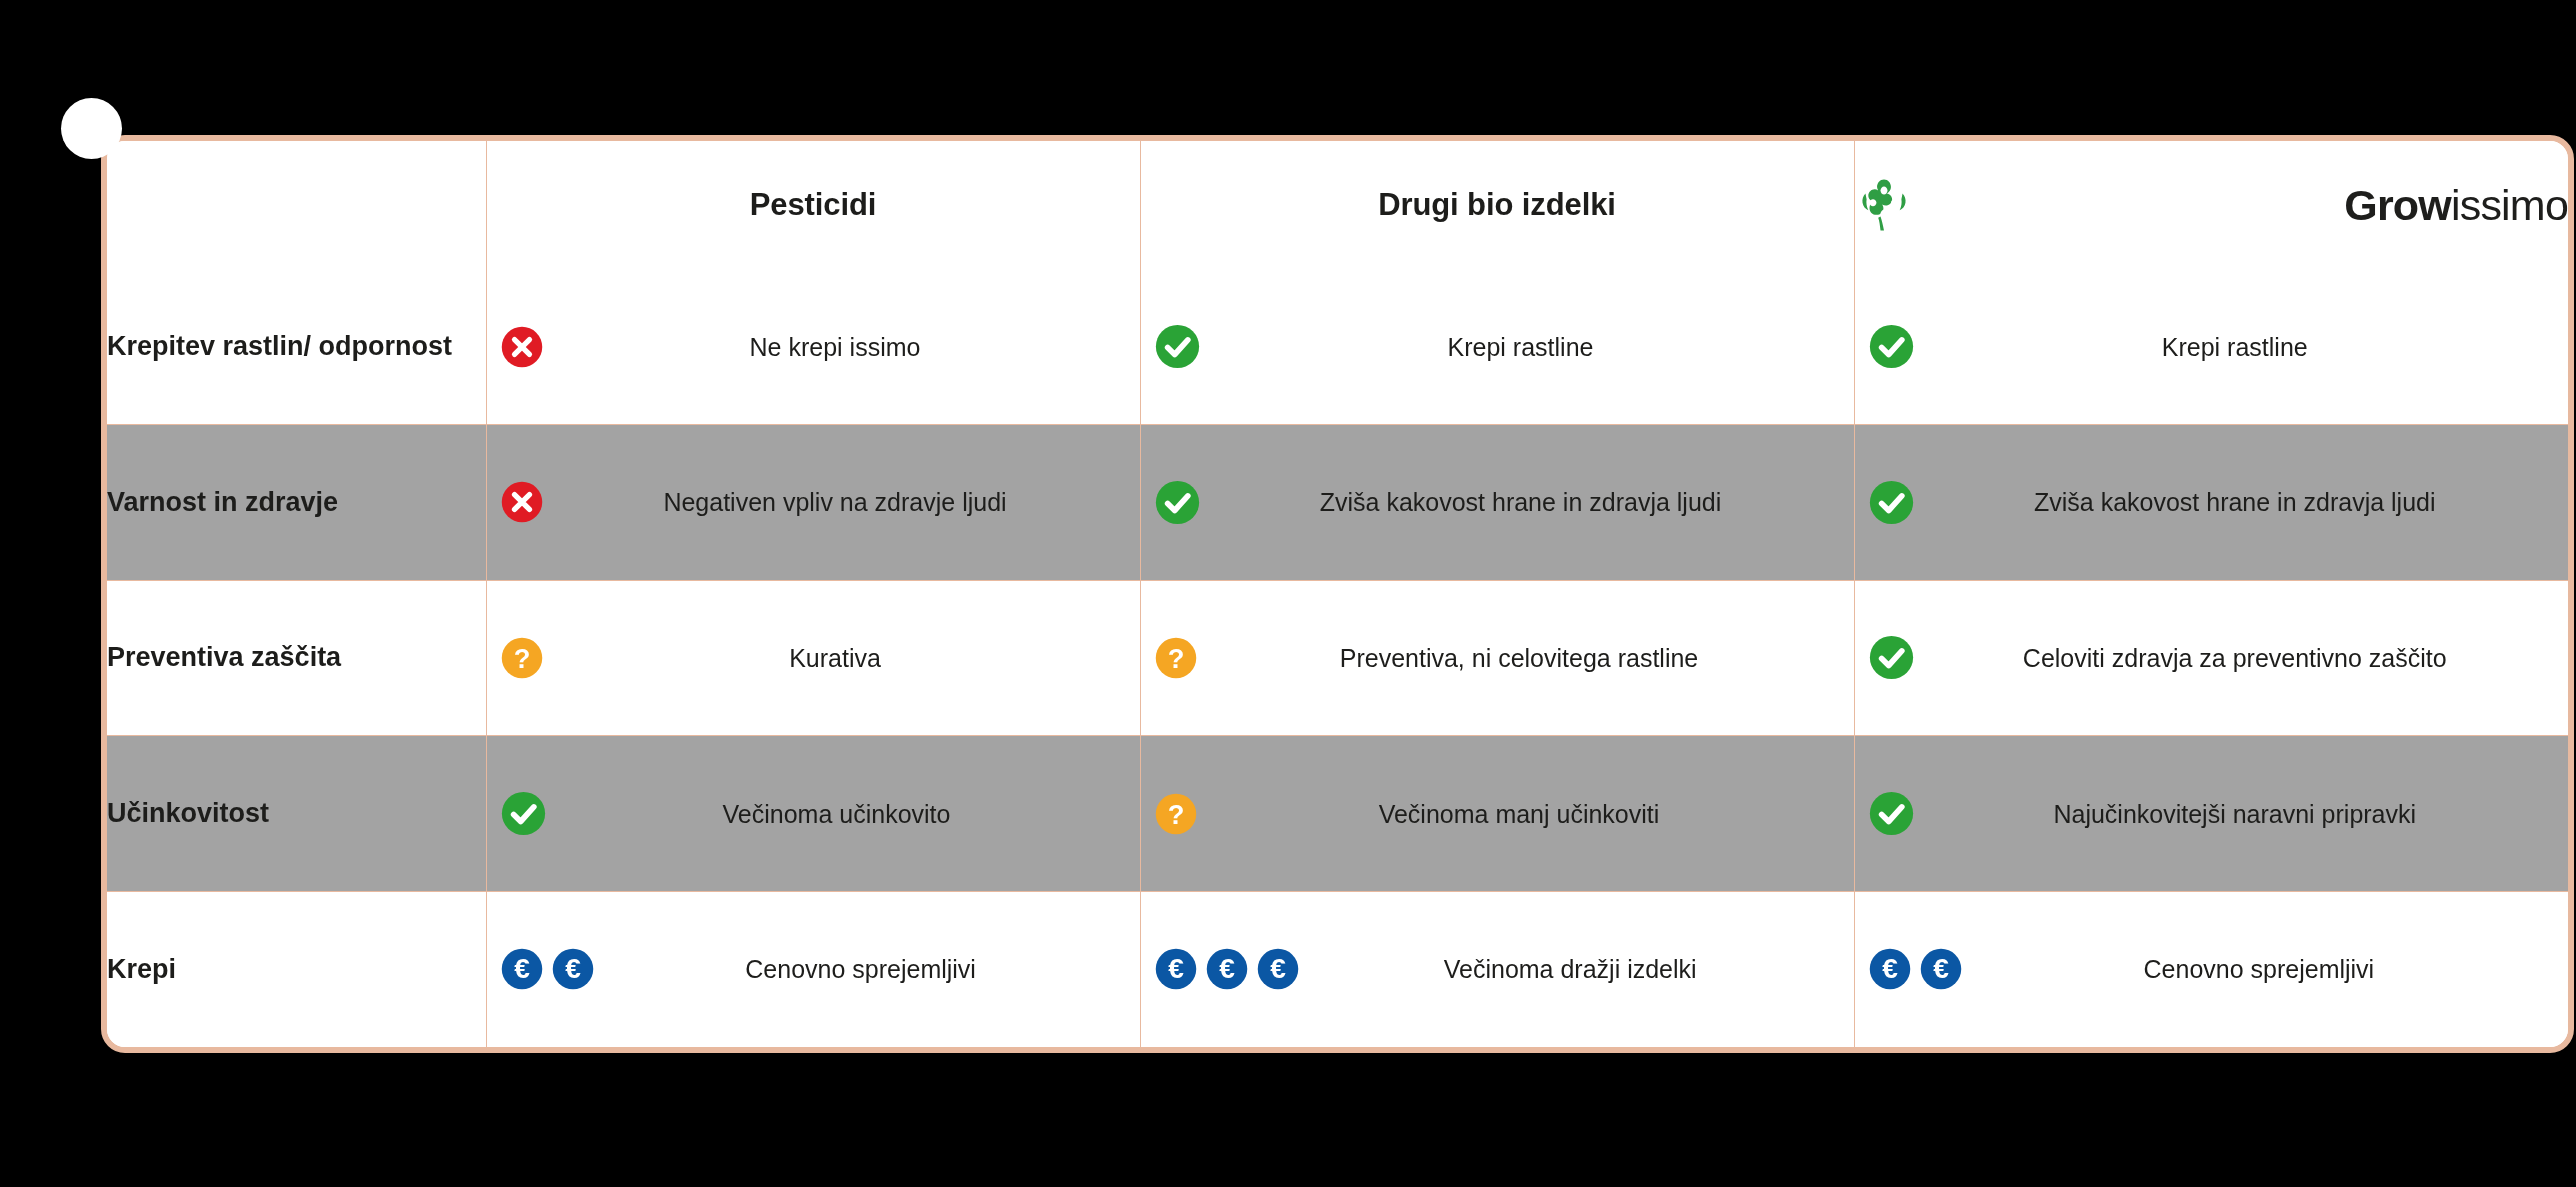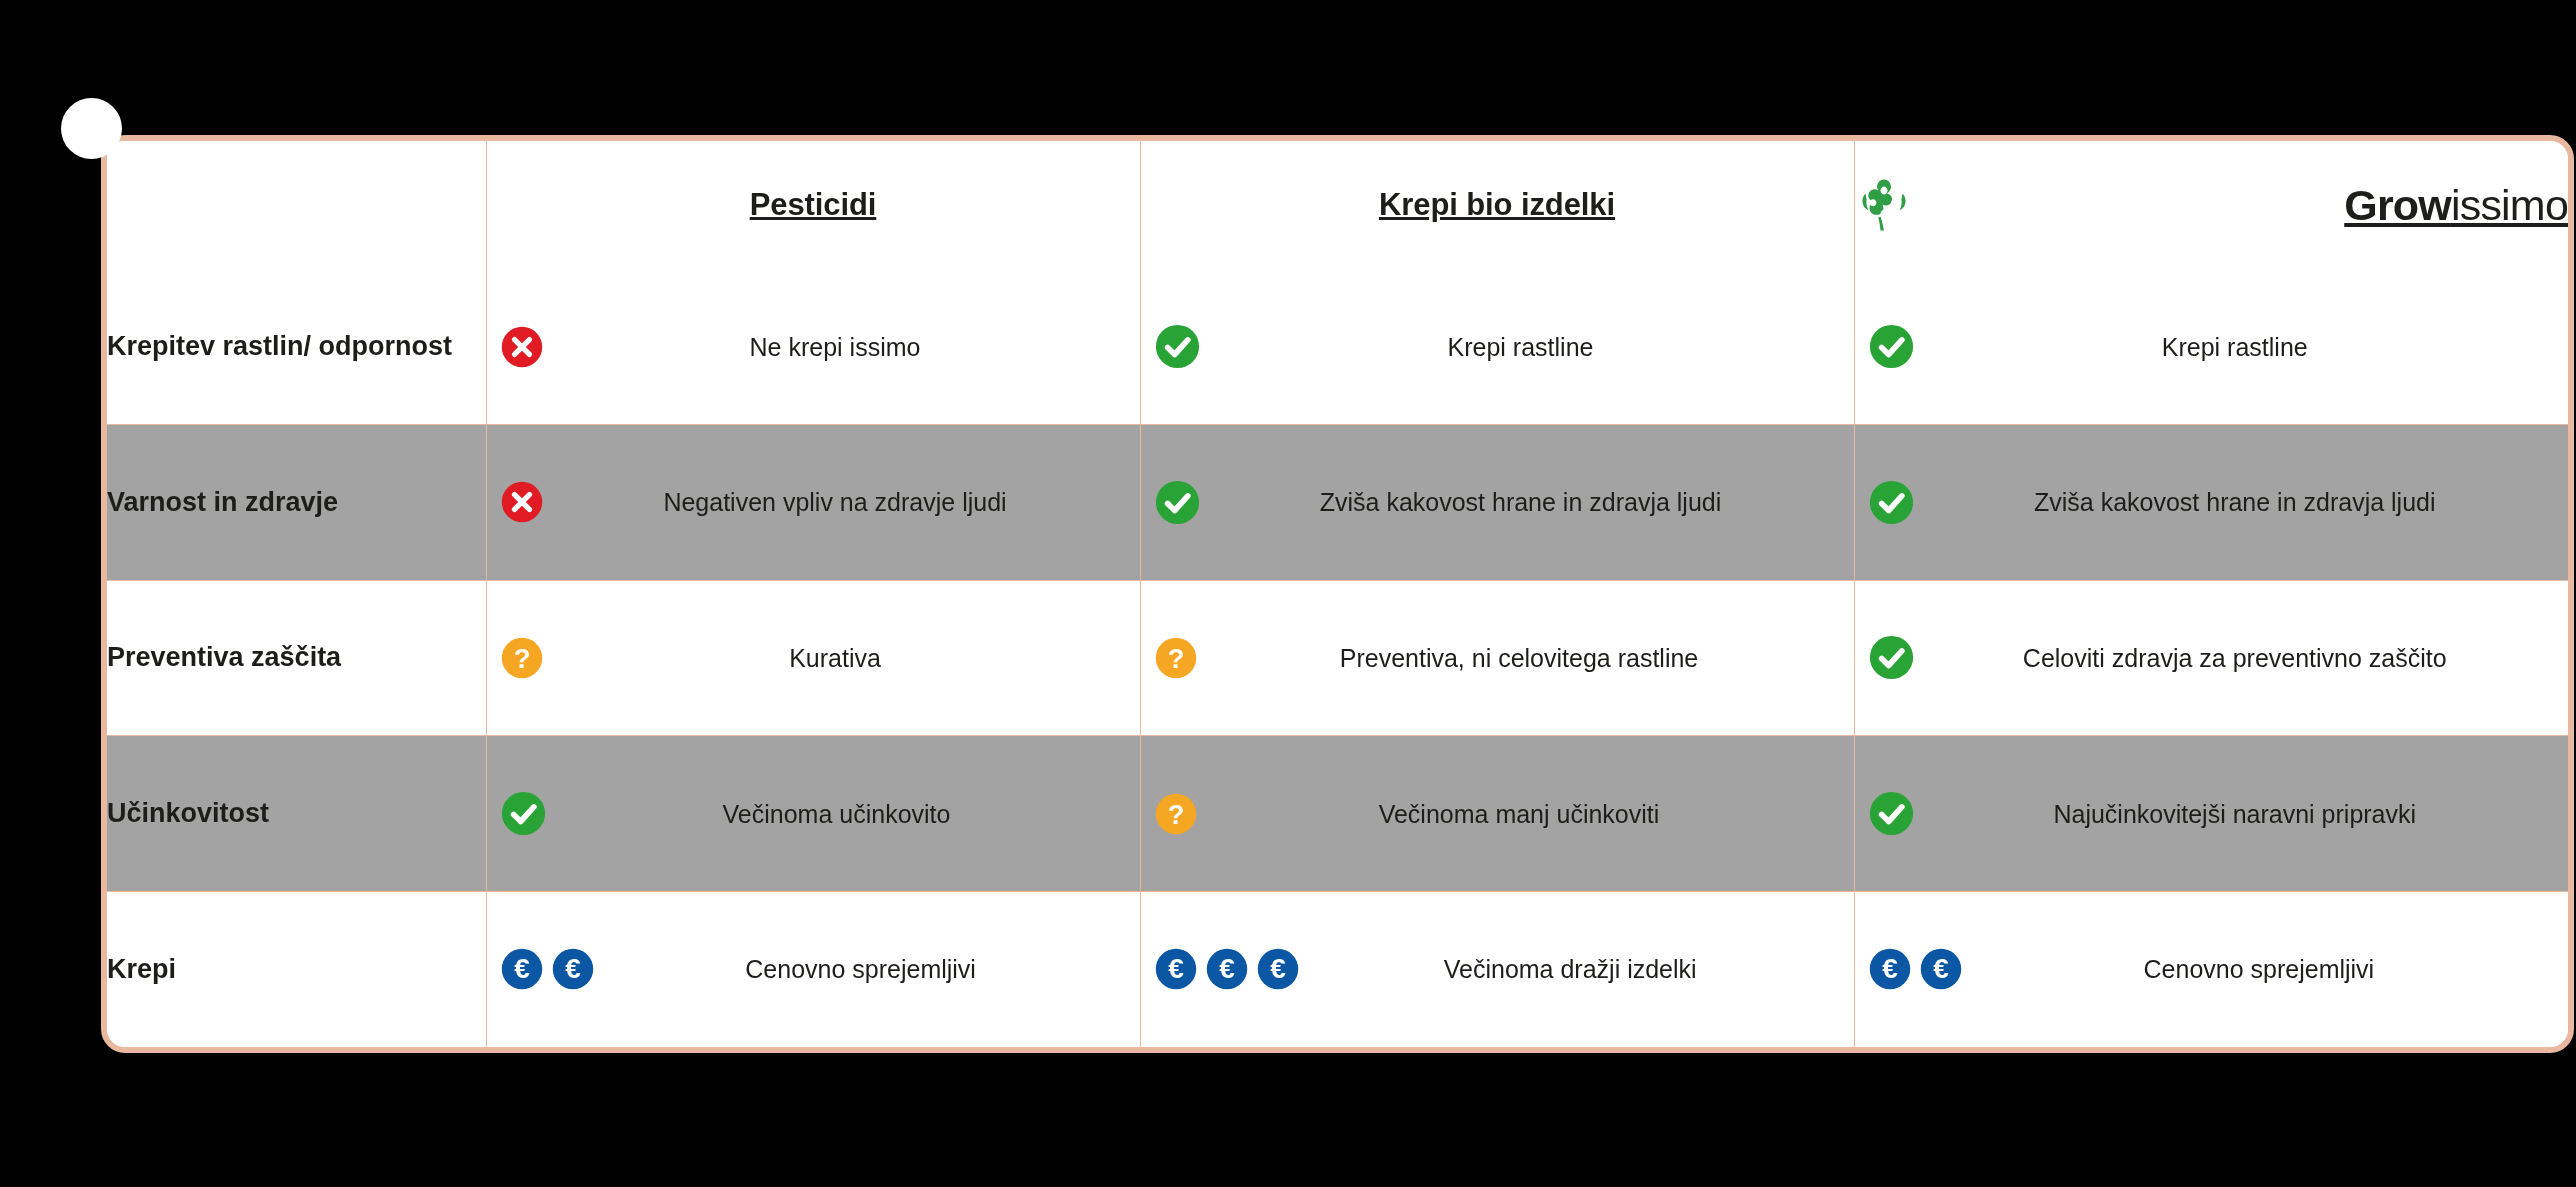--- a/index.html
+++ b/index.html
@@ -70,21 +70,20 @@
   table.compare tr:first-child > * { border-top: 0; }
   table.compare tr:last-child > * { border-bottom: 0; }
 
   thead th {
     height: 128px;
     background: #ffffff;
     font-size: 31px;
     font-weight: bold;
     color: #1d1d1b;
     letter-spacing: -0.1px;
-    text-decoration: underline;
   }
   thead th.blank { background: #ffffff; }
 
   .logo-wrap {
     display: flex;
     align-items: center;
     justify-content: space-between;
     gap: 13.4px;
   }
   .logo-mark { width: 58px; height: 58px; display: block; }
@@ -150,21 +149,21 @@
       <colgroup>
         <col class="c0">
           <col class="c1">
           <col class="c2">
           <col class="c3">
       </colgroup>
       <thead>
         <tr>
           <th class="blank"></th>
           <th>Pesticidi</th>
-          <th>Krepi bio izdelki</th>
+          <th>Drugi bio izdelki</th>
           <th>
             <div class="logo-wrap">
               <span>
                 <svg class="logo-mark" viewBox="0 0 100 100" aria-hidden="true">
                   <g fill="#2f9e44">
                     <path d="M50 6c7 0 12 6 12 13 0 5-3 9-7 11 5 1 9 5 9 10 0 6-5 11-11 11-2 0-4-1-6-2 1 2 2 4 2 6 0 7-5 12-12 12S25 62 25 55c0-5 3-9 7-11-5-1-9-5-9-10 0-6 5-11 11-11 2 0 4 1 6 2-1-2-2-4-2-6 0-7 5-13 12-13z"></path>
                     <path d="M50 18c3 0 6 3 6 7s-3 7-6 7-6-3-6-7 3-7 6-7z" fill="#ffffff"></path>
                     <path d="M31 40c3 0 6 3 6 6s-3 6-6 6-6-3-6-6 3-6 6-6z" fill="#ffffff"></path>
                     <path d="M68 40c3 0 6 3 6 6s-3 6-6 6-6-3-6-6 3-6 6-6z" fill="#ffffff"></path>
                     <path d="M50 58c3 0 6 3 6 7s-3 7-6 7-6-3-6-7 3-7 6-7z" fill="#ffffff"></path>

